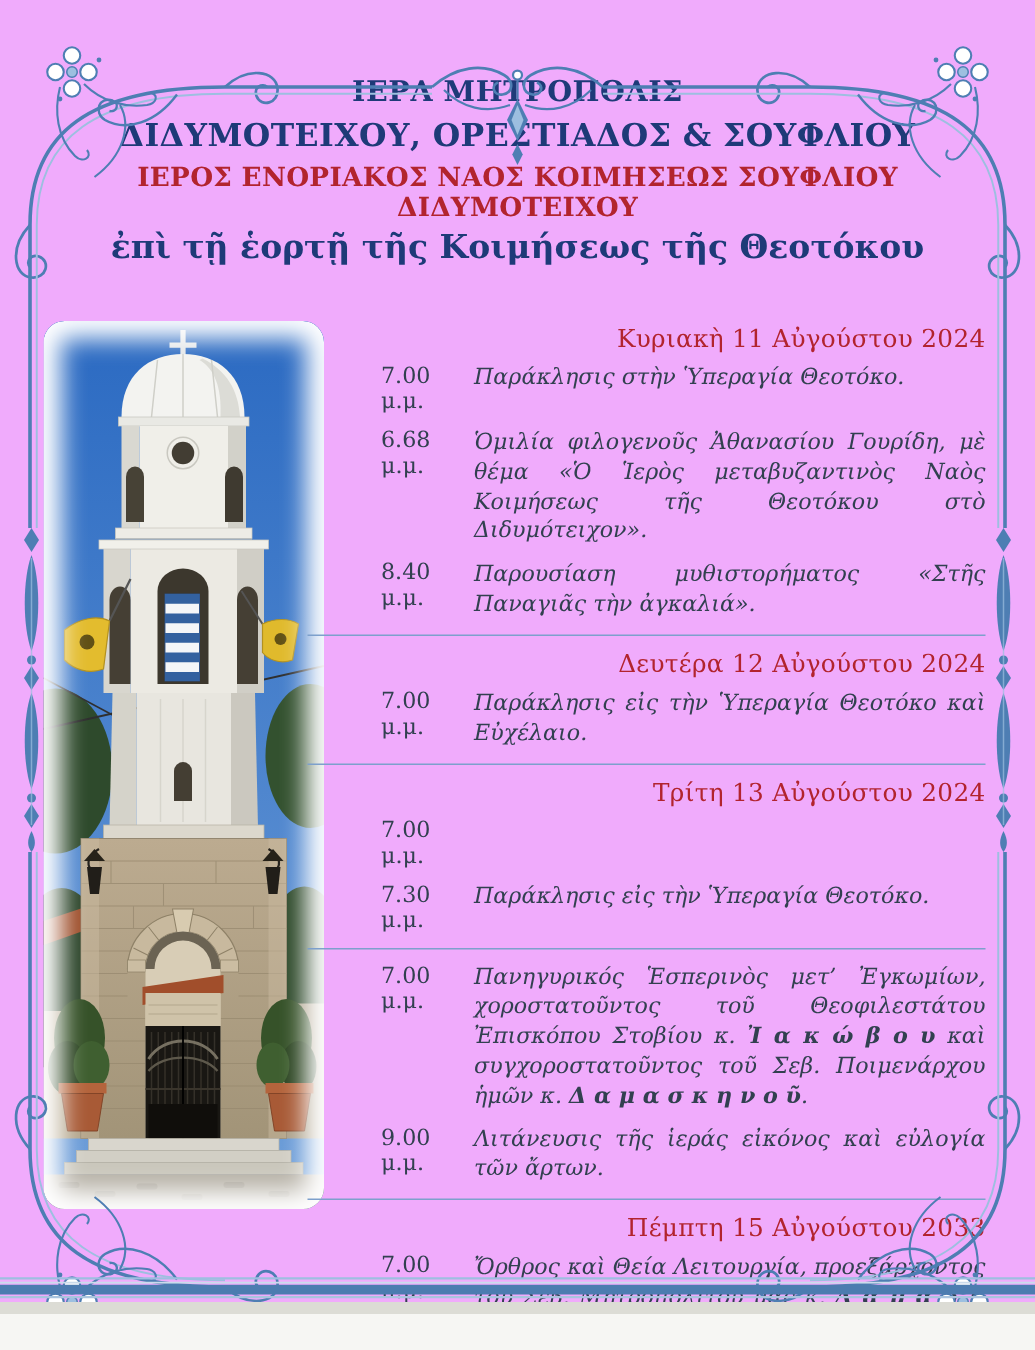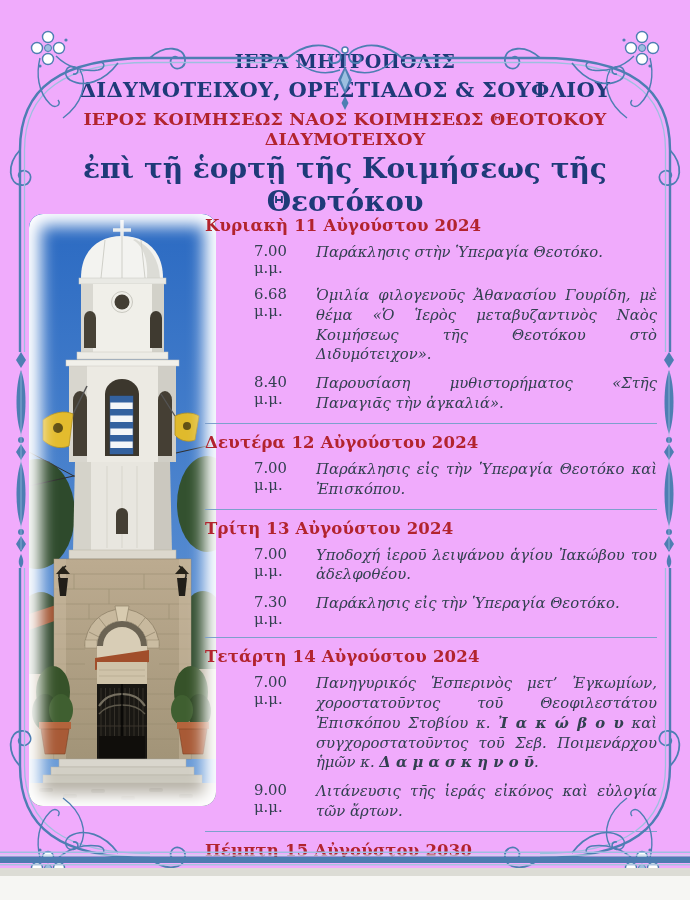--- a/index.html
+++ b/index.html
@@ -6,32 +6,32 @@
   .page{position:relative;width:690px;height:900px;background:#f0abfc;overflow:hidden;
         font-family:"DejaVu Serif","Liberation Serif",serif;
         --navy:#1e3a78; --red:#b2242e; --body:#324050; --sep:#7da0cc; --frame:#4e7eb3;}
   .frame-svg{position:absolute;inset:0;z-index:3;pointer-events:none;}
   
   .header{position:absolute;top:50px;left:38px;right:38px;text-align:center;z-index:2;color:var(--navy);}
   .h-line1{font-size:19px;font-weight:700;letter-spacing:.4px;}
   .h-line2{font-size:21px;font-weight:700;margin-top:5px;letter-spacing:.3px;}
   .h-line3{font-size:17.5px;font-weight:700;color:var(--red);margin-top:7px;letter-spacing:.2px;}
   .h-title{font-size:37px;font-weight:700;letter-spacing:.33em;text-indent:.33em;margin-top:5px;}
-  .h-sub{font-size:28px;font-weight:700;margin-top:3px;}
+  .h-sub{font-size:22px;font-weight:700;margin-top:3px;}
   
   .photo{position:absolute;left:29px;top:214px;width:187px;height:592px;border-radius:14px;
          overflow:hidden;z-index:1;}
   .photo svg{display:block;width:100%;height:100%;}
   .photo::after{content:"";position:absolute;inset:0;border-radius:14px;
          box-shadow:inset 0 0 16px 12px #ffffff;pointer-events:none;}
   
   .schedule{position:absolute;left:205px;top:216px;width:452px;z-index:2;}
   .section{margin-bottom:7px;}
   .section.ruled{border-bottom:1.5px solid var(--sep);padding-bottom:8px;margin-bottom:9px;}
-  .date{color:var(--red);font-weight:700;font-size:16.5px;text-align:left;margin-bottom:7px;letter-spacing:.2px;}
+  .date{color:var(--red);font-weight:400;font-size:16.5px;text-align:right;margin-bottom:7px;letter-spacing:.2px;}
   .item{display:flex;padding-left:17px;margin-bottom:9px;}
   .item:last-child{margin-bottom:2px;}
   .time{flex:0 0 62px;width:62px;font-size:14.8px;color:var(--body);margin-left:32px;}
   .desc{flex:1;font-size:14.8px;line-height:1.34;color:var(--body);text-align:justify;font-style:italic;}
   .desc .b{font-weight:700;margin-top:40px;}
 </style>
 </head>
 <body>
 
 <div class="page" style="--navy: #1e3a78; --red: #b2242e; --body: #324050; --sep: #7da0cc; --frame: #4e7eb3;">
@@ -103,21 +103,21 @@
     <rect x="0" y="854.5" width="690" height="1.2" fill="#cadbeb"></rect>
     <rect x="0" y="856.5" width="690" height="6.5" fill="#4c7cb0"></rect>
     <rect x="0" y="864" width="690" height="1.5" fill="#a9c4de"></rect>
     <rect x="0" y="868" width="690" height="8" fill="#dcdcd5"></rect>
     <rect x="0" y="876" width="690" height="24" fill="#f6f6f3"></rect>
   </svg>
 
   <div class="header">
     <div class="h-line1">ΙΕΡΑ ΜΗΤΡΟΠΟΛΙΣ</div>
     <div class="h-line2">ΔΙΔΥΜΟΤΕΙΧΟΥ, ΟΡΕΣΤΙΑΔΟΣ &amp; ΣΟΥΦΛΙΟΥ</div>
-    <div class="h-line3">ΙΕΡΟΣ ΚΟΙΜΗΣΕΩΣ ΝΑΟΣ ΚΟΙΜΗΣΕΩΣ ΘΕΟΤΟΚΟΥ ΔΙΔΥΜΟΤΕΙΧΟΥ</div>
+    <div class="h-line3">ΙΕΡΟΣ ΕΝΟΡΙΑΚΟΣ ΝΑΟΣ ΚΟΙΜΗΣΕΩΣ ΣΟΥΦΛΙΟΥ ΔΙΔΥΜΟΤΕΙΧΟΥ</div>
     <div class="h-sub">ἐπὶ τῇ ἑορτῇ τῆς Κοιμήσεως τῆς Θεοτόκου</div>
   </div>
 
   <div class="photo">
     <svg viewBox="0 0 187 592" xmlns="http://www.w3.org/2000/svg">
       <defs>
         <linearGradient id="sky" x1="0" y1="0" x2="0" y2="1">
           <stop offset="0" stop-color="#2b6ac2"></stop>
             <stop offset="1" stop-color="#6f9fd9"></stop>
         </linearGradient>
@@ -274,47 +274,45 @@
         </div>
         <div class="item">
           <span class="time">8.40 μ.μ.</span>
           <div class="desc"><span>Παρουσίαση μυθιστορήματος «Στῆς Παναγιᾶς τὴν ἀγκαλιά».</span></div>
         </div>
       </div>
       <div class="section ruled">
         <div class="date">Δευτέρα 12 Αὐγούστου 2024</div>
         <div class="item">
           <span class="time">7.00 μ.μ.</span>
-          <div class="desc"><span>Παράκλησις εἰς τὴν Ὑπεραγία Θεοτόκο καὶ Ἐπισκόπου.</span></div>
+          <div class="desc"><span>Παράκλησις εἰς τὴν Ὑπεραγία Θεοτόκο καὶ Εὐχέλαιο.</span></div>
         </div>
       </div>
       <div class="section ruled">
         <div class="date">Τρίτη 13 Αὐγούστου 2024</div>
         <div class="item">
           <span class="time">7.00 μ.μ.</span>
-          <div class="desc"><span>Υποδοχή ἱεροῦ λειψάνου ἁγίου Ἰακώβου του ἀδελφοθέου.</span></div>
         </div>
         <div class="item">
           <span class="time">7.30 μ.μ.</span>
           <div class="desc"><span>Παράκλησις εἰς τὴν Ὑπεραγία Θεοτόκο.</span></div>
         </div>
       </div>
       <div class="section ruled">
-        <div class="date">Τετάρτη 14 Αὐγούστου 2024</div>
         <div class="item">
           <span class="time">7.00 μ.μ.</span>
           <div class="desc"><span>Πανηγυρικός Ἑσπερινὸς μετ’ Ἐγκωμίων, χοροστατοῦντος τοῦ Θεοφιλεστάτου Ἐπισκόπου Στοβίου κ. </span><span class="b">Ἰ α κ ώ β ο υ</span><span> καὶ συγχοροστατοῦντος τοῦ Σεβ. Ποιμενάρχου ἡμῶν κ. </span><span class="b">Δ α μ α σ κ η ν ο ῦ</span><span>.</span></div>
         </div>
         <div class="item">
           <span class="time">9.00 μ.μ.</span>
           <div class="desc"><span>Λιτάνευσις τῆς ἱεράς εἰκόνος καὶ εὐλογία τῶν ἄρτων.</span></div>
         </div>
       </div>
       <div class="section">
-        <div class="date">Πέμπτη 15 Αὐγούστου 2030</div>
+        <div class="date">Πέμπτη 15 Αὐγούστου 2033</div>
         <div class="item">
           <span class="time">7.00 π.μ.</span>
           <div class="desc"><span>Ὄρθρος καὶ Θεία Λειτουργία, προεξάρχοντος τοῦ Σεβ. Μητροπολίτου μας κ. </span><span class="b">Δ α μ α σ κ η ν ο ῦ</span><span>, συλλειτουργοῦντος τοῦ Θεοφιλεστάτου Ἐπισκόπου Στοβίου κ. </span></div>
         </div>
       </div>
     </div>
 
 </div>
 
 </body></html>

